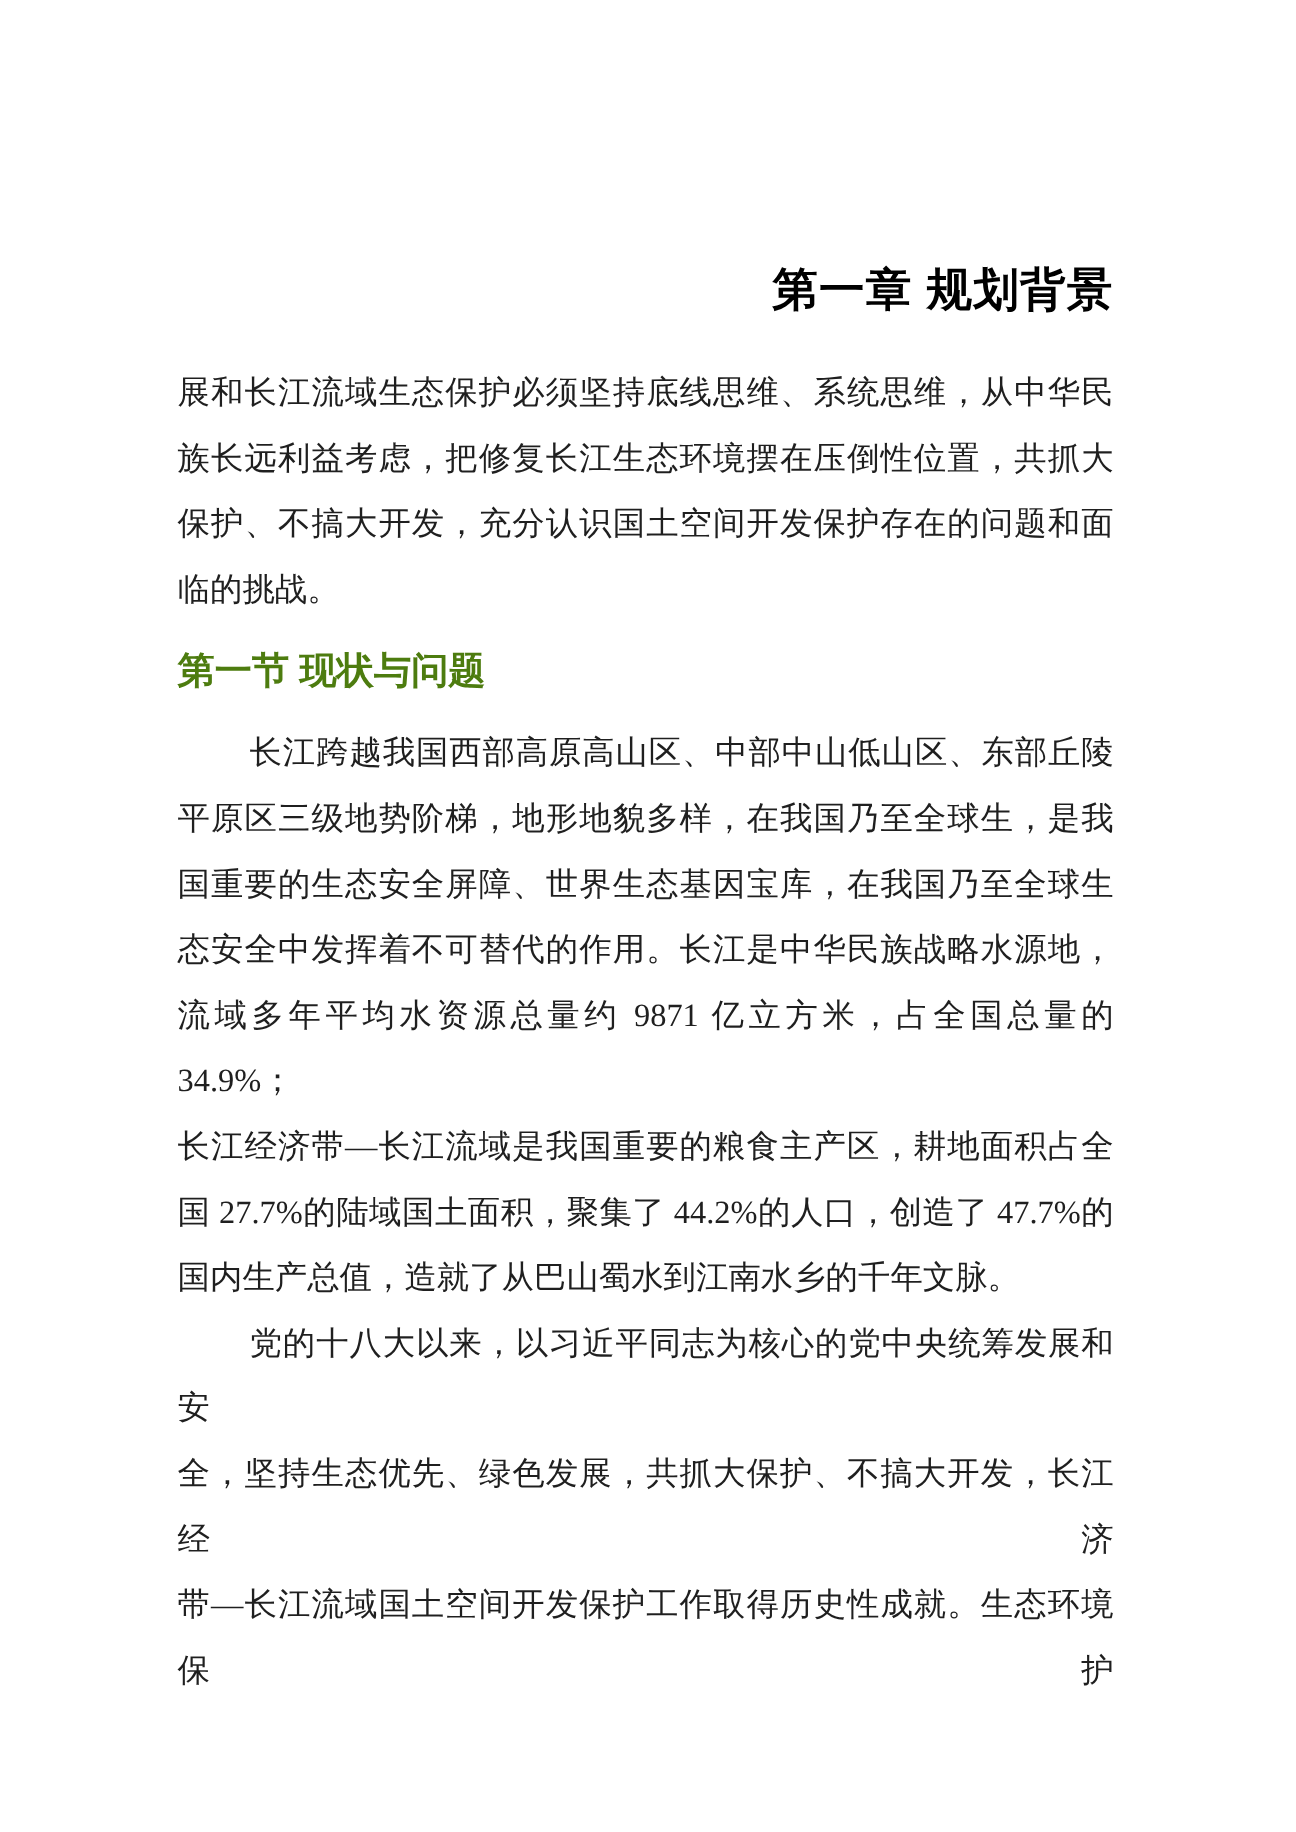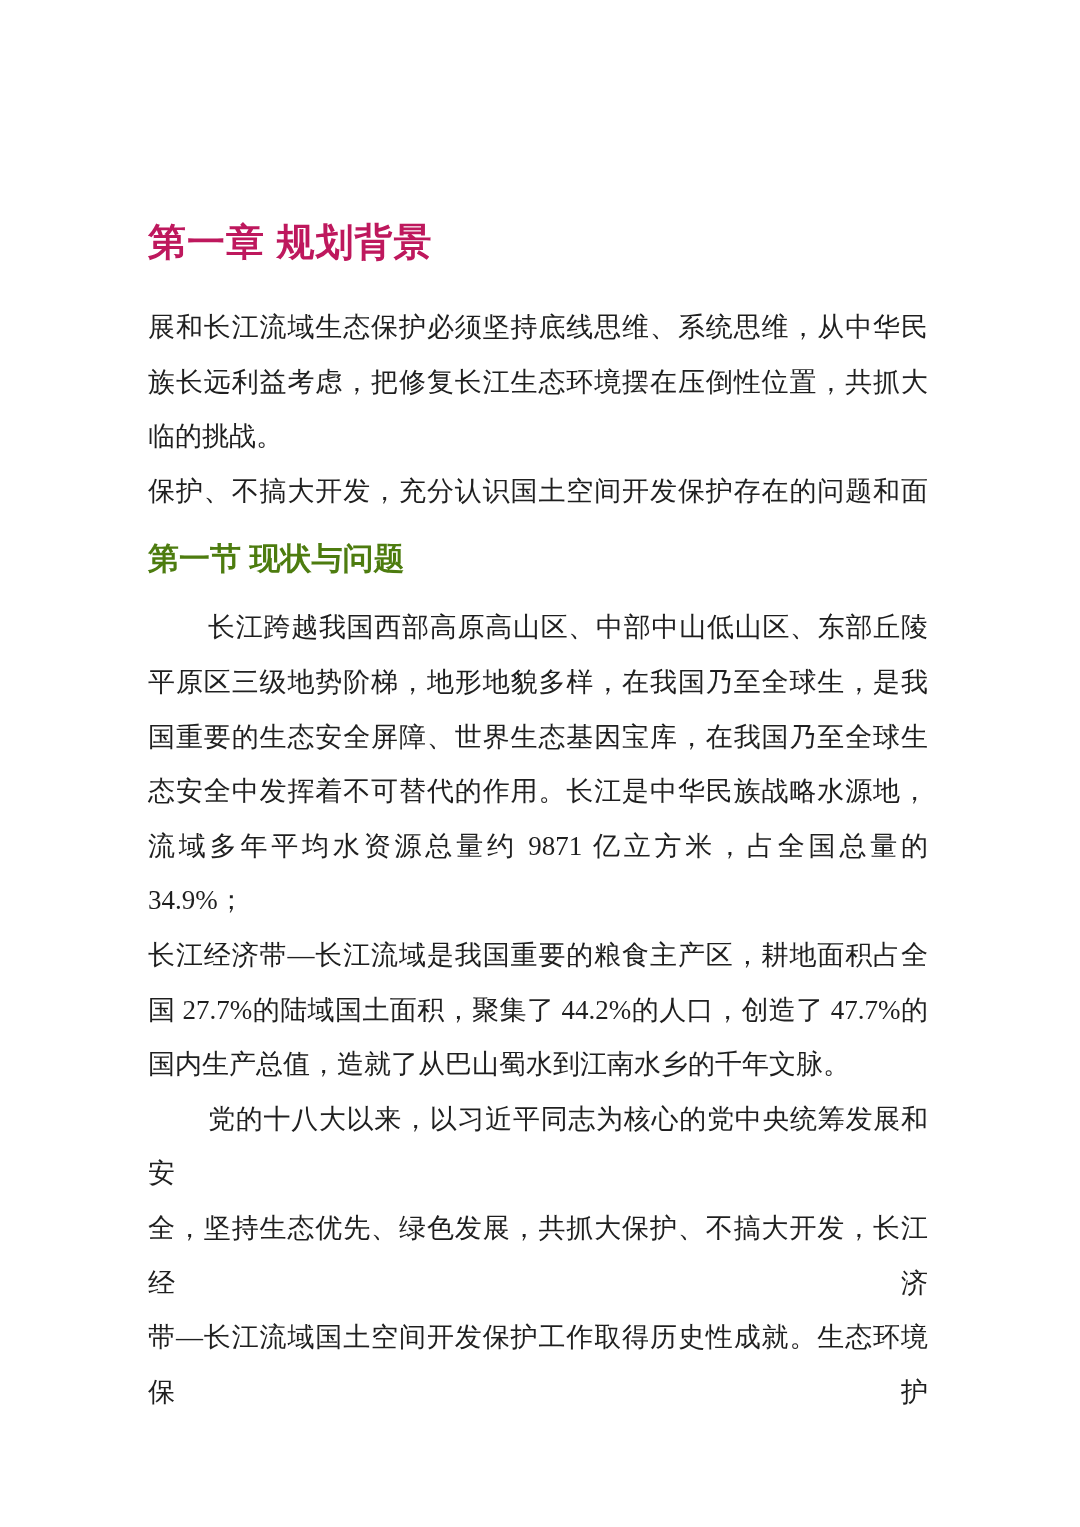--- a/index.html
+++ b/index.html
@@ -11,22 +11,22 @@
     box-sizing: border-box;
     padding: 220px 152px 0 148px;
     overflow: hidden;
   }
   .chapter-title {
     margin: 0;
     font-family: "Liberation Sans", "DejaVu Sans", sans-serif;
     font-weight: bold;
     font-size: 38px;
     line-height: 44px;
-    text-align: left;
-    color: #be185d;
+    text-align: right;
+    color: #000000;
     letter-spacing: 1px;
   }
   .para { margin: 0; }
   .para-1 { margin-top: 36px; }
   .para-2 { margin-top: 21px; }
   .para-3 { margin-top: 0; }
   .line {
     font-family: "Liberation Serif", "DejaVu Serif", serif;
     font-size: 27px;
     line-height: 54.6px;
@@ -50,22 +50,22 @@
 </head>
 <body>
 
 <div class="page">
 
   <h1 class="chapter-title">第一章 规划背景</h1>
 
   <div class="para para-1">
     <div class="line">展和长江流域生态保护必须坚持底线思维、系统思维，从中华民</div>
     <div class="line">族长远利益考虑，把修复长江生态环境摆在压倒性位置，共抓大</div>
+    <div class="line">保护、不搞大开发，充分认识国土空间开发保护存在的问题和面</div>
     <div class="line end">临的挑战。</div>
-    <div class="line">保护、不搞大开发，充分认识国土空间开发保护存在的问题和面</div>
   </div>
 
   <h2 class="section-title">第一节 现状与问题</h2>
 
   <div class="para para-2">
     <div class="line first">长江跨越我国西部高原高山区、中部中山低山区、东部丘陵</div>
     <div class="line">平原区三级地势阶梯，地形地貌多样，在我国乃至全球生，是我</div>
     <div class="line">国重要的生态安全屏障、世界生态基因宝库，在我国乃至全球生</div>
     <div class="line">态安全中发挥着不可替代的作用。长江是中华民族战略水源地，</div>
     <div class="line">流域多年平均水资源总量约 9871 亿立方米，占全国总量的 34.9%；</div>

